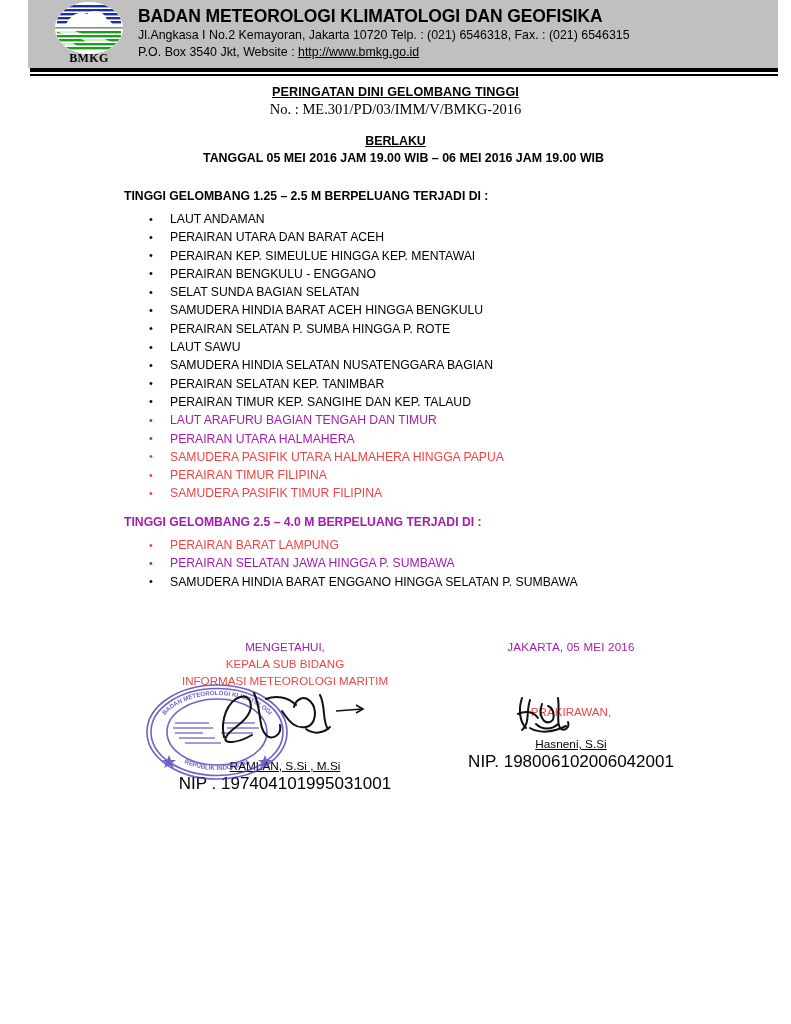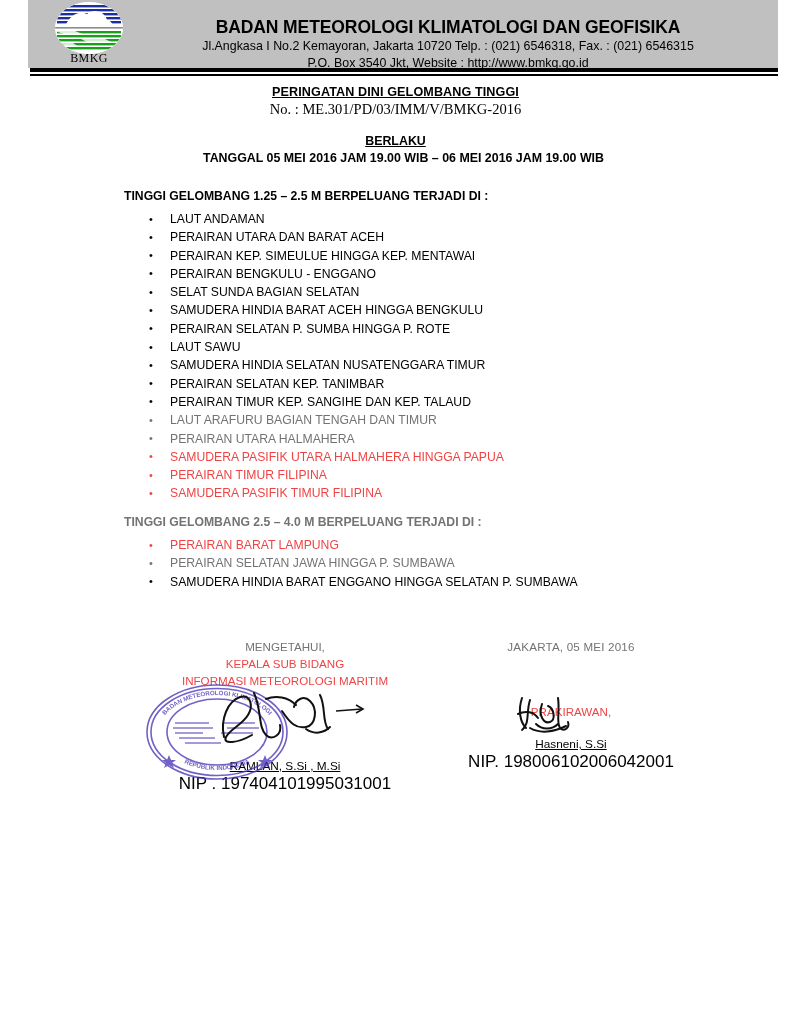--- a/index.html
+++ b/index.html
@@ -44,31 +44,30 @@
     overflow: hidden;
     background: #ffffff;
   }
   .logo-label {
     position: absolute;
     left: 0;
     top: 49px;
     width: 68px;
     text-align: center;
     font-family: "Liberation Serif", serif;
-    font-weight: normal;
+    font-weight: bold;
     font-size: 12px;
     letter-spacing: 0.4px;
     color: #000;
   }
   .head-text {
     position: absolute;
     left: 110px;
-    top: 17px;
+    top: 6px;
     width: 620px;
-    text-align: center;
   }
   .head-title {
     font-size: 17.5px;
     font-weight: bold;
     letter-spacing: -0.1px;
     line-height: 21px;
     white-space: nowrap;
   }
   .head-line {
     font-size: 12.4px;
@@ -165,21 +164,21 @@
     white-space: nowrap;
   }
   ul.area-list li::before {
     content: "\2022";
     position: absolute;
     left: 25px;
     top: -0.5px;
     font-size: 11px;
   }
   
-  .fade-1 { color: #737373; }
+  .fade-1 { color: #a21caf; }
   .fade-2 { color: #ef4444; }
 
   
   .sig {
     position: absolute;
     text-align: center;
     font-size: 11.6px;
     line-height: 17px;
   }
   .sig-left  { left: 150px; top: 638px; width: 270px; }
@@ -279,21 +278,21 @@
   <div class="section-head">TINGGI GELOMBANG 1.25 – 2.5 M BERPELUANG TERJADI DI :</div>
   <ul class="area-list">
     <li>LAUT ANDAMAN</li>
     <li>PERAIRAN UTARA DAN BARAT ACEH</li>
     <li>PERAIRAN KEP. SIMEULUE  HINGGA KEP. MENTAWAI</li>
     <li>PERAIRAN BENGKULU - ENGGANO</li>
     <li>SELAT SUNDA BAGIAN SELATAN</li>
     <li>SAMUDERA HINDIA BARAT ACEH HINGGA BENGKULU</li>
     <li>PERAIRAN SELATAN P. SUMBA HINGGA P. ROTE</li>
     <li>LAUT SAWU</li>
-    <li>SAMUDERA HINDIA SELATAN NUSATENGGARA TIMUR</li>
+    <li>SAMUDERA HINDIA SELATAN NUSATENGGARA BAGIAN</li>
     <li>PERAIRAN SELATAN KEP. TANIMBAR</li>
     <li>PERAIRAN TIMUR KEP. SANGIHE DAN KEP. TALAUD</li>
     <li class="fade-1">LAUT ARAFURU BAGIAN TENGAH DAN TIMUR</li>
     <li class="fade-1">PERAIRAN UTARA HALMAHERA</li>
     <li class="fade-2">SAMUDERA PASIFIK UTARA HALMAHERA HINGGA PAPUA</li>
     <li class="fade-2">PERAIRAN TIMUR FILIPINA</li>
     <li class="fade-2">SAMUDERA PASIFIK TIMUR FILIPINA</li>
   </ul>
 </div>
 

